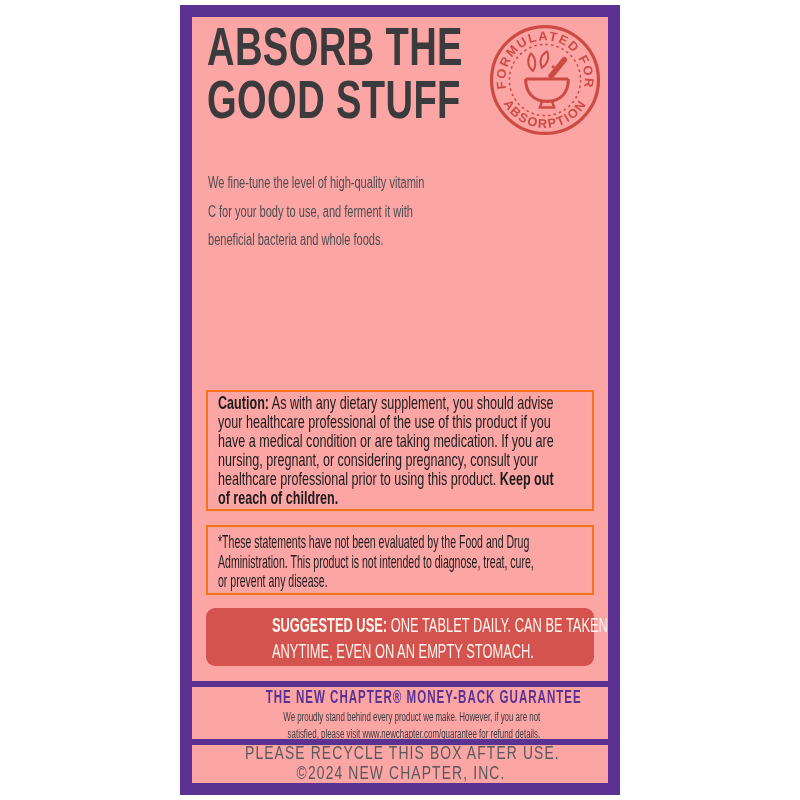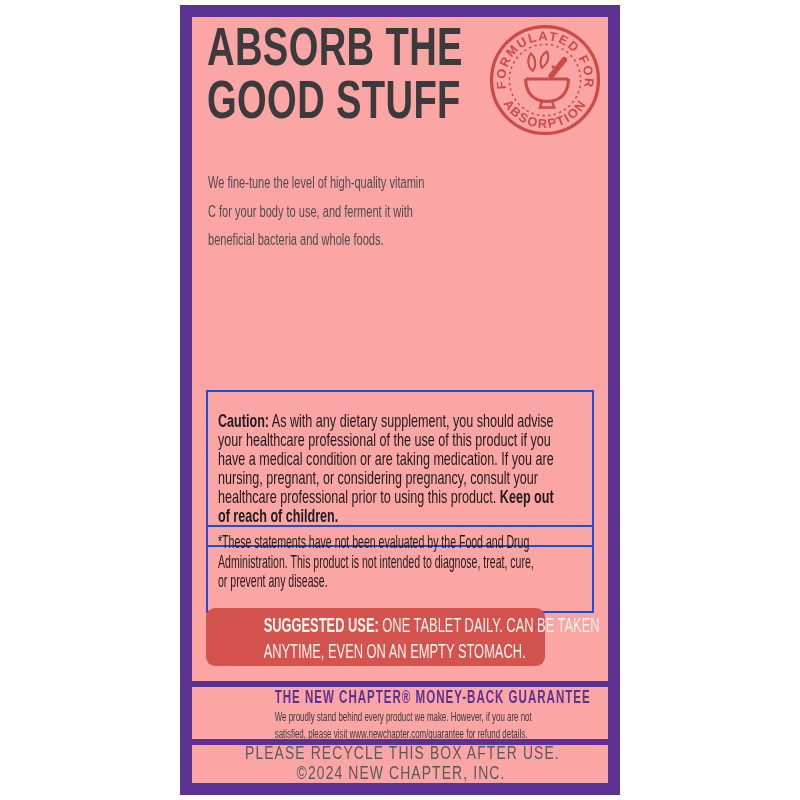--- a/index.html
+++ b/index.html
@@ -41,50 +41,50 @@
   .intro {
     position: absolute; top: 106px; left: 16px;
     color: #4d4c4f; font-size: 16px; line-height: 28.5px; margin-top: 46px;
   }
   .intro .line { white-space: nowrap; transform: scaleX(0.69); transform-origin: left top; }
 
   
   .box {
     position: absolute; left: 14px; width: 388px;
     box-sizing: border-box;
-    border: 2px solid #1d4ed8;
-    padding: 20px 10px;
+    border: 2px solid #f97316;
+    padding: 2px 10px;
     color: #1d1b1c;
   }
   .box .line { white-space: nowrap; transform-origin: left top; }
   .bd { font-weight: 700; }
 
   .caution { top: 373px; font-size: 18.5px; line-height: 18.9px; }
   .caution .line { transform: scaleX(0.68); }
 
   .disclaimer { top: 508px; font-size: 18.5px; line-height: 19.5px; font-weight: 400; padding-top: 5px; }
   .disclaimer .line { transform: scaleX(0.57); }
 
   
   .banner {
-    position: absolute; top: 591px; left: 14px; width: 339px; height: 58px;
+    position: absolute; top: 591px; left: 14px; width: 388px; height: 58px;
     box-sizing: border-box;
     background: #d5534e; border-radius: 9px;
     color: #fdf5ee; font-size: 19.5px; line-height: 26px;
     text-align: center; padding-top: 4px;
   }
   .banner .line { white-space: nowrap; transform: scaleX(0.66); transform-origin: center top; }
 
   
   .sep { position: absolute; left: -12px; right: -12px; height: 6px; background: #5b3191; }
   .sep1 { top: 664px; }
   .sep2 { top: 722px; }
 
   
-  .guarantee { position: absolute; top: 671px; left: 12px; width: 100%; text-align: left; }
+  .guarantee { position: absolute; top: 671px; left: 3px; width: 100%; text-align: right; }
   .g-title {
     color: #5b3191; font-weight: 700; font-size: 17.5px; line-height: 19px;
     letter-spacing: 1.5px; white-space: nowrap;
     transform: scaleX(0.66); transform-origin: center top;
   }
   .g-body { margin-top: 2px; color: #3b3a3d; font-size: 12px; line-height: 16.5px; }
   .g-body .line { white-space: nowrap; transform: scaleX(0.66); transform-origin: center top; }
 
   
   .footer {

